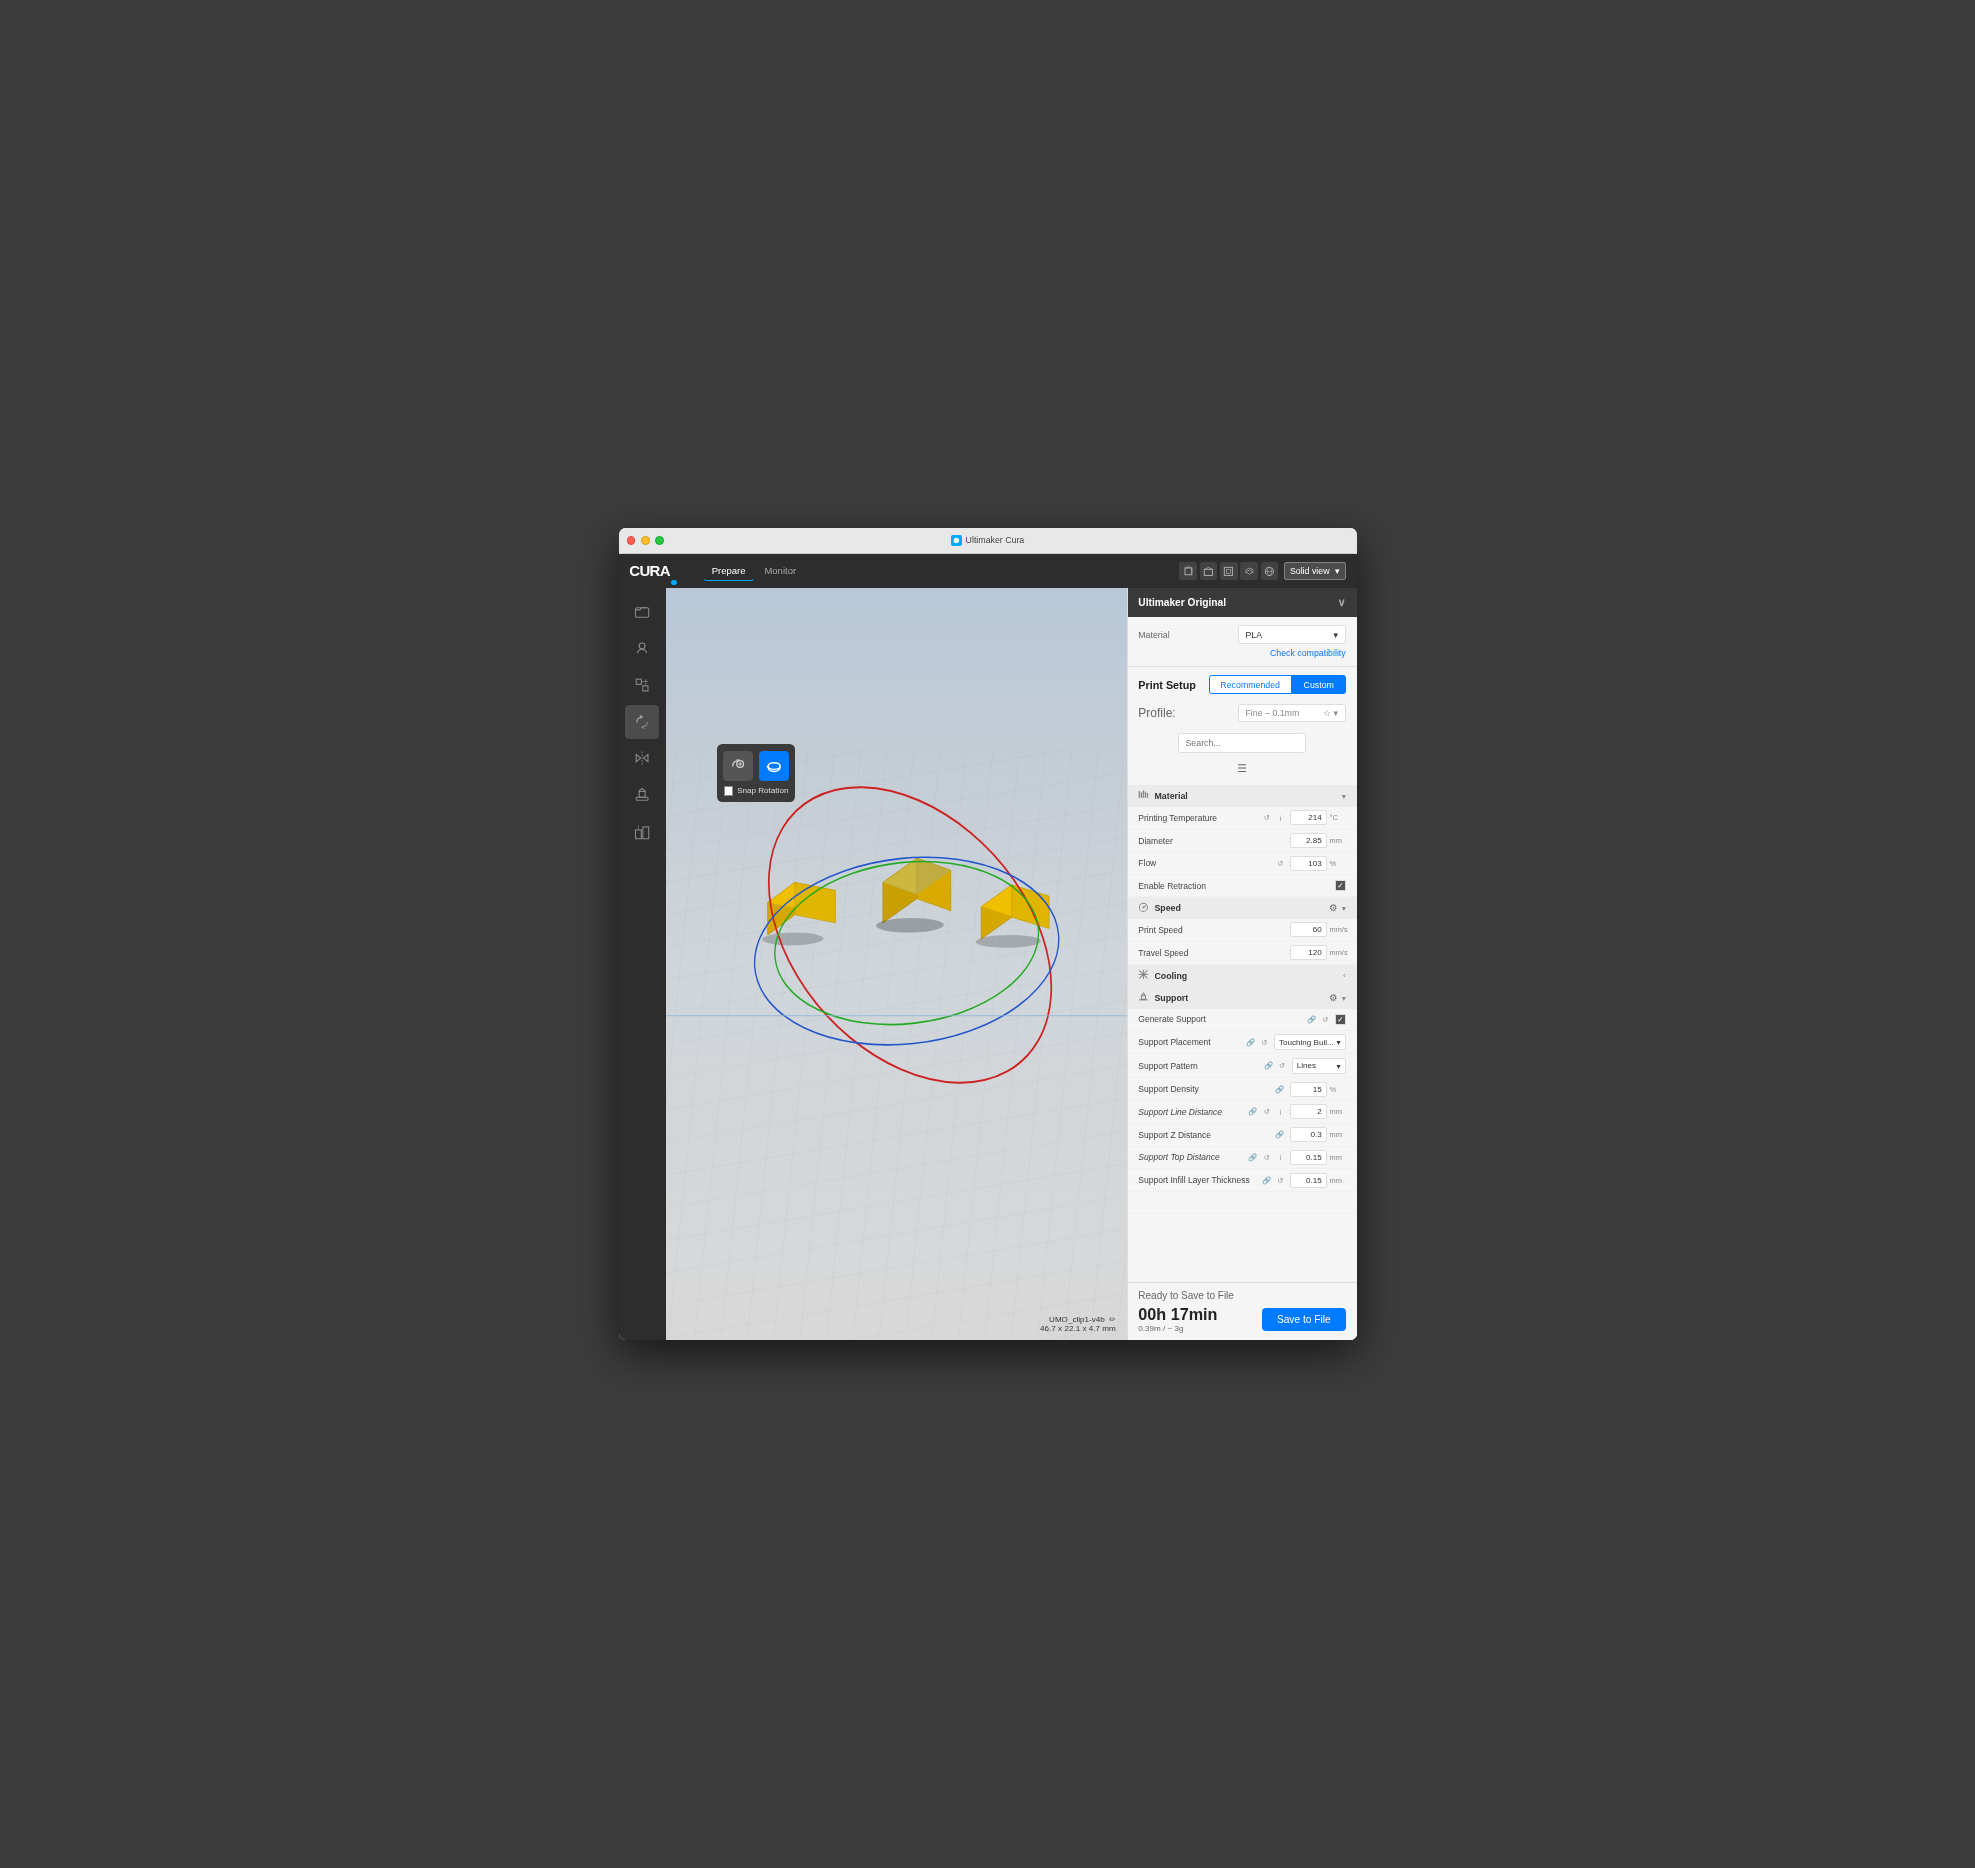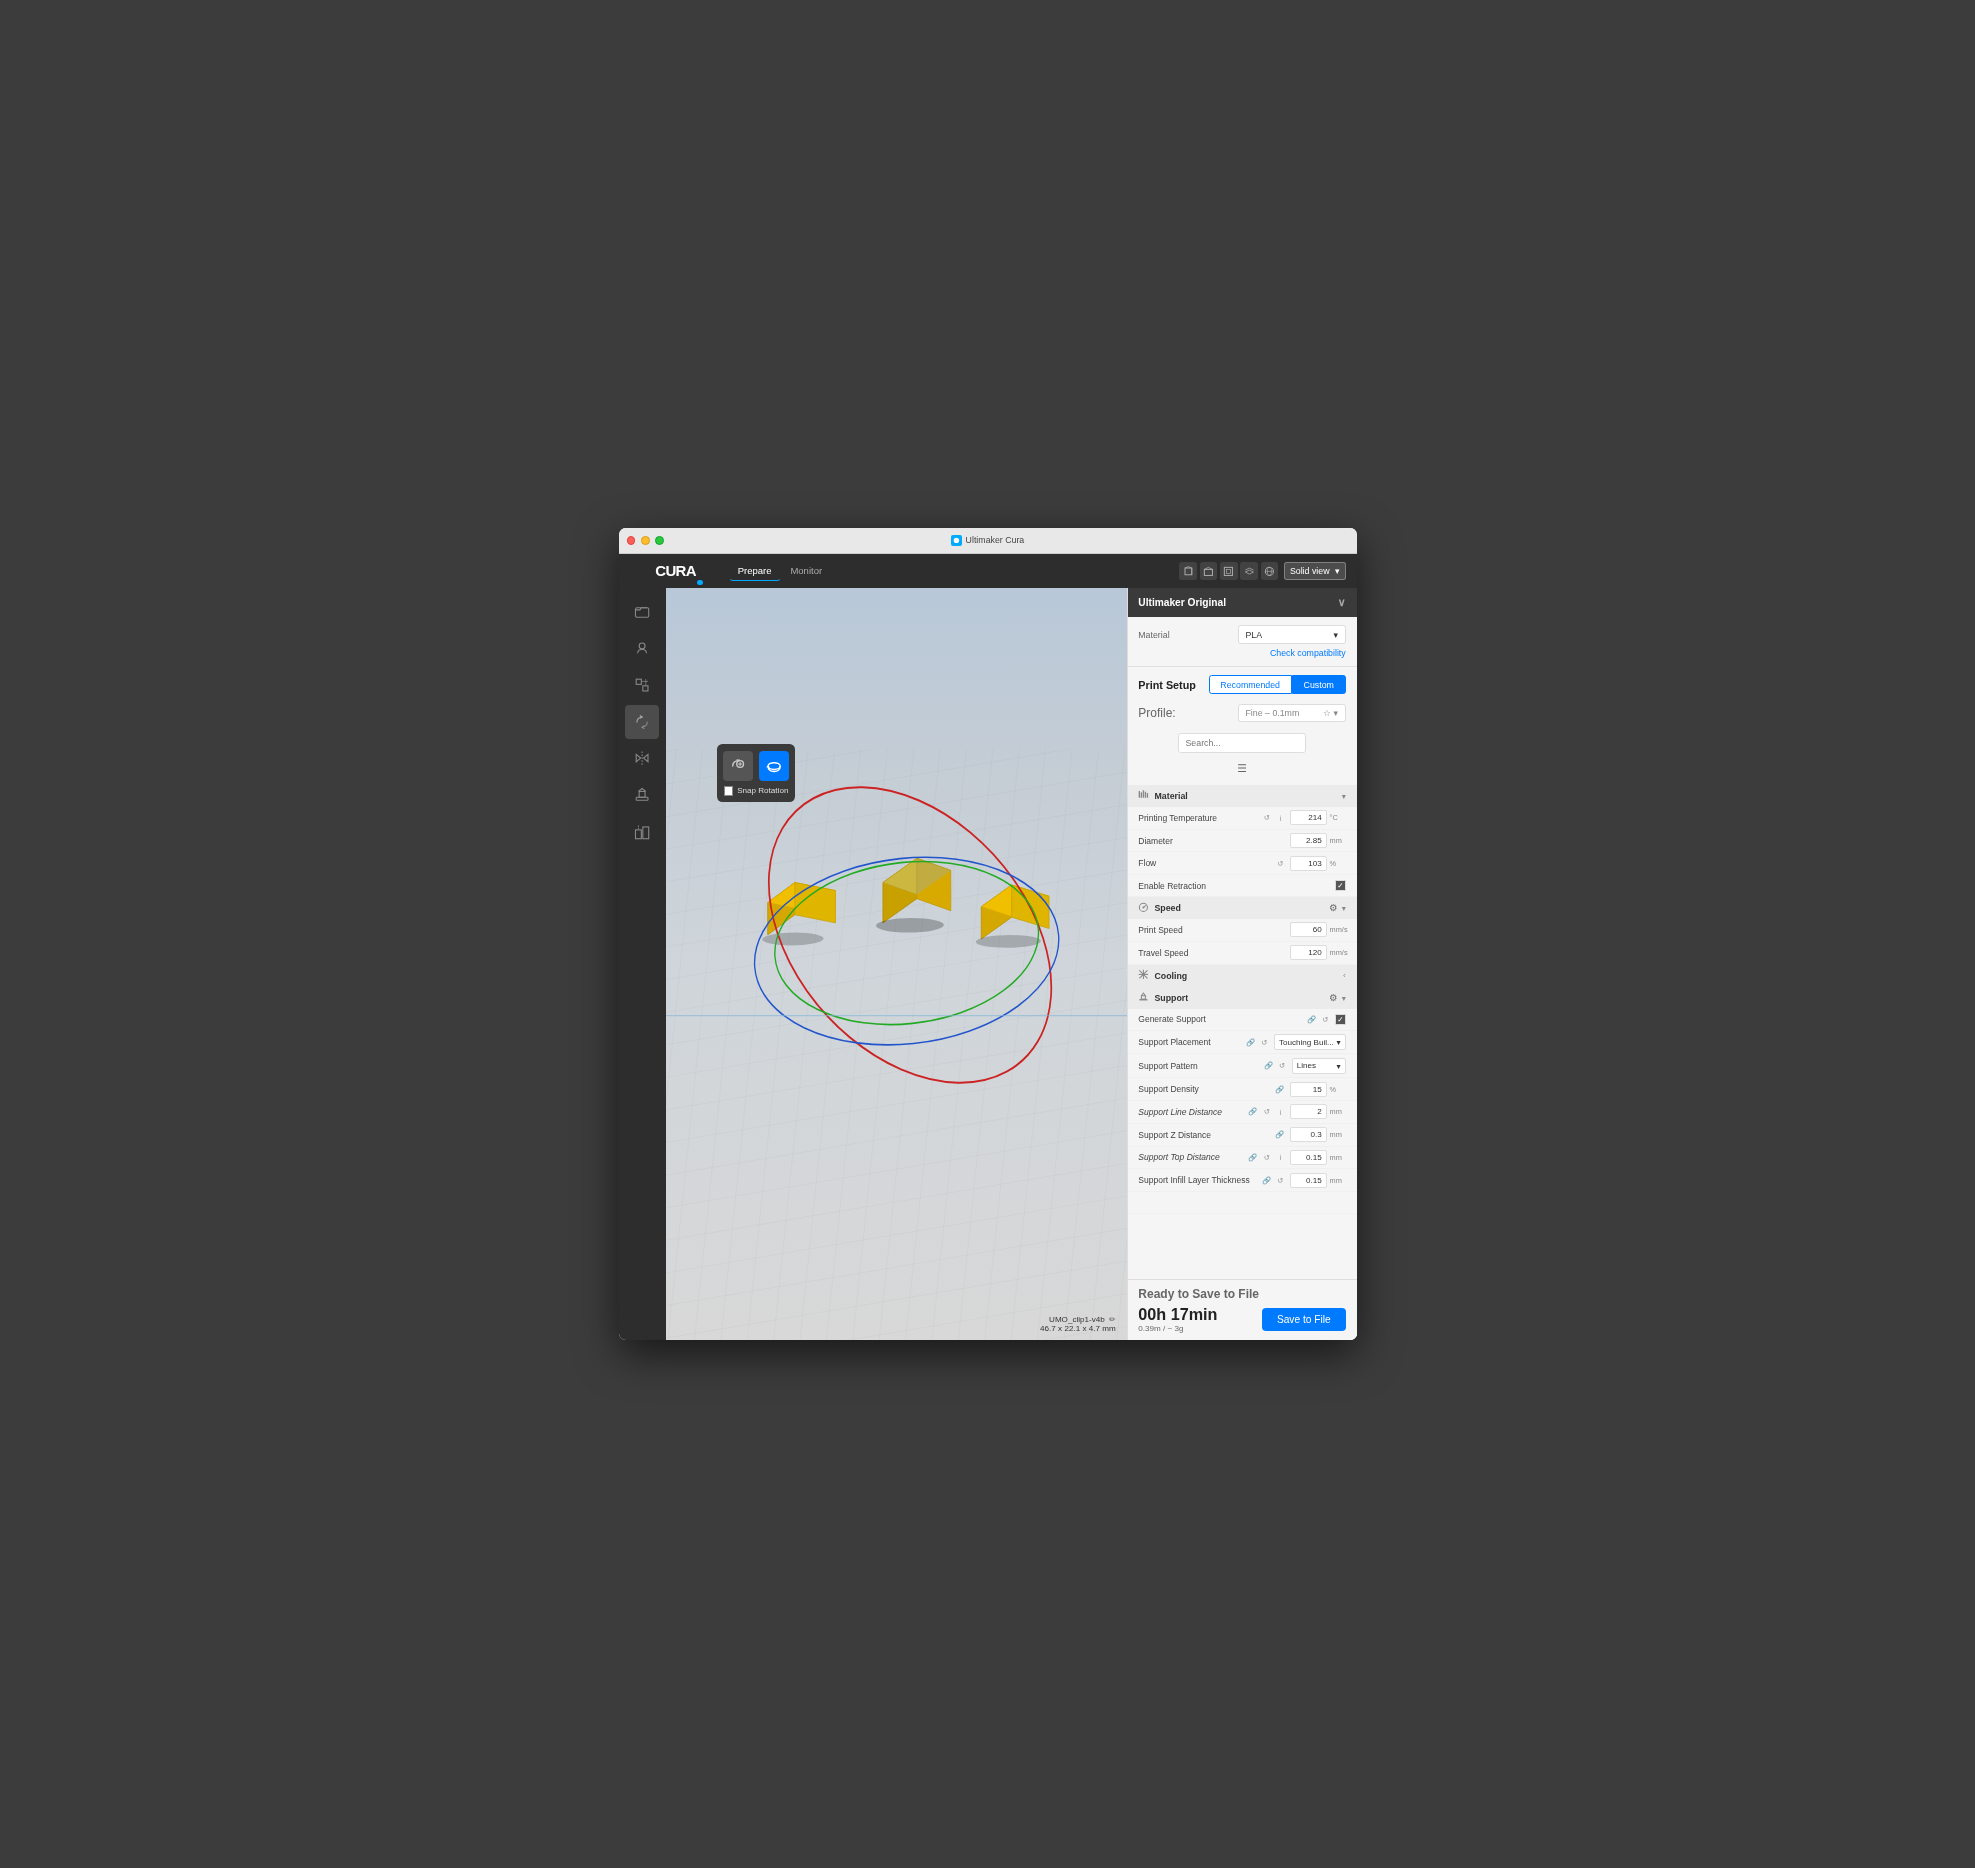--- a/index.html
+++ b/index.html
@@ -83,21 +83,20 @@
       display: flex;
       align-items: center;
       padding: 0 10.8px;
       gap: 13.5px;
       flex-shrink: 0;
     }
     .cura-logo {
       display: flex;
       align-items: center;
       gap: 2.7px;
-      margin-left: 26px;
     }
     .cura-logo-text {
       font-size: 15px;
       font-weight: bold;
       color: white;
       letter-spacing: -0.7px;
     }
     .cura-logo-dot {
       width: 5.4px;
       height: 5.4px;
@@ -492,24 +491,23 @@
       cursor: pointer;
     }
     
     .bottom-panel {
       background: #f5f5f5;
       border-top: 0.7px solid #ddd;
       padding: 6.8px 10.8px;
       flex-shrink: 0;
     }
     .ready-text {
-      font-size: 12px;
+      font-size: 10px;
       color: #666;
       margin-bottom: 4.1px;
-      font-weight: bold;
     }
     .save-row {
       display: flex;
       align-items: center;
       justify-content: space-between;
     }
     .print-time {
       font-size: 16.2px;
       font-weight: 700;
       color: #222;

